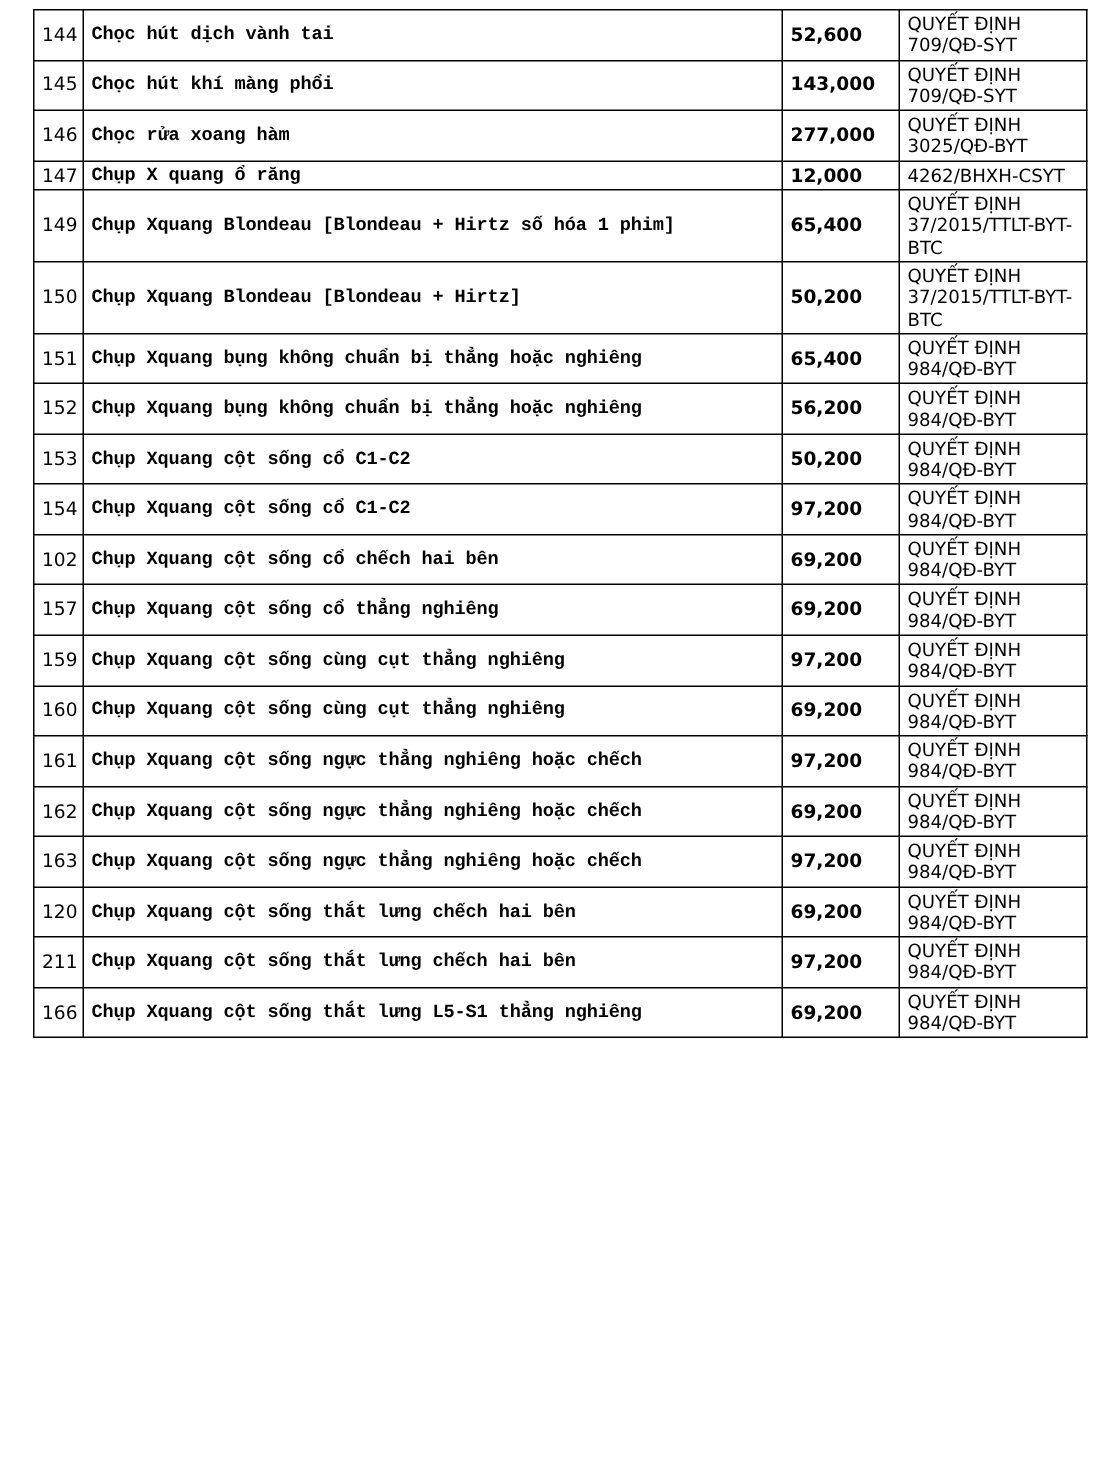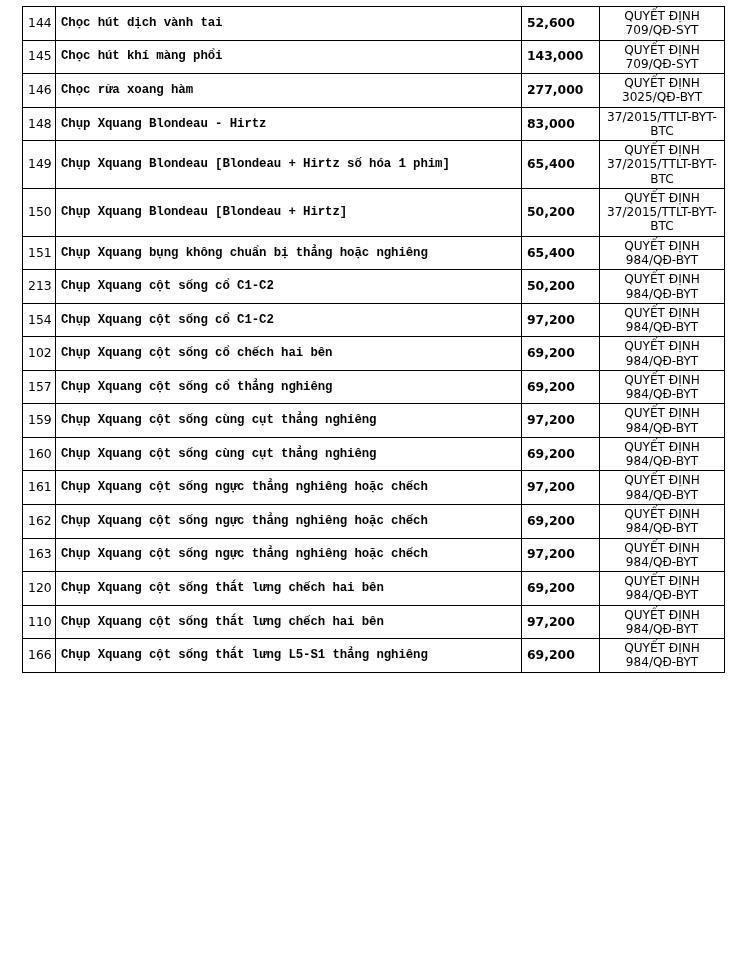--- a/index.html
+++ b/index.html
@@ -45,21 +45,21 @@
     text-align: left;
     font-weight: bold;
     letter-spacing: -0.1px;
     font-family: Liberation Mono, monospace;
   }
   td.price {
     padding-right: 4px;
     font-weight: bold;
   }
   td.doc {
-    text-align: center;
+    text-align: left;
     font-size: 12.1px;
     padding-left: 4px;
     padding-right: 2px;
     line-height: 1.13;
   }
   td.doc .line {
     display: block;
     white-space: nowrap;
   }
 </style>
@@ -96,26 +96,25 @@
         <tr>
           <td class="idx">146</td>
           <td class="name">Chọc rửa xoang hàm</td>
           <td class="price">277,000</td>
           <td class="doc">
             <span class="line">QUYẾT ĐỊNH</span>
             <span class="line">3025/QĐ-BYT</span>
           </td>
         </tr>
         <tr>
-          <td class="idx">148</td>
-          <td class="name">Chụp Xquang Blondeau - Hirtz</td>
-          <td class="price">83,000</td>
-          <td class="doc">
-            <span class="line">37/2015/TTLT-BYT-</span>
-            <span class="line">BTC</span>
+          <td class="idx">147</td>
+          <td class="name">Chụp X quang ổ răng</td>
+          <td class="price">12,000</td>
+          <td class="doc">
+            <span class="line">4262/BHXH-CSYT</span>
           </td>
         </tr>
         <tr>
           <td class="idx">149</td>
           <td class="name">Chụp Xquang Blondeau [Blondeau + Hirtz số hóa 1 phim]</td>
           <td class="price">65,400</td>
           <td class="doc">
             <span class="line">QUYẾT ĐỊNH</span>
             <span class="line">37/2015/TTLT-BYT-</span>
             <span class="line">BTC</span>
@@ -134,21 +133,30 @@
         <tr>
           <td class="idx">151</td>
           <td class="name">Chụp Xquang bụng không chuẩn bị thẳng hoặc nghiêng</td>
           <td class="price">65,400</td>
           <td class="doc">
             <span class="line">QUYẾT ĐỊNH</span>
             <span class="line">984/QĐ-BYT</span>
           </td>
         </tr>
         <tr>
-          <td class="idx">213</td>
+          <td class="idx">152</td>
+          <td class="name">Chụp Xquang bụng không chuẩn bị thẳng hoặc nghiêng</td>
+          <td class="price">56,200</td>
+          <td class="doc">
+            <span class="line">QUYẾT ĐỊNH</span>
+            <span class="line">984/QĐ-BYT</span>
+          </td>
+        </tr>
+        <tr>
+          <td class="idx">153</td>
           <td class="name">Chụp Xquang cột sống cổ C1-C2</td>
           <td class="price">50,200</td>
           <td class="doc">
             <span class="line">QUYẾT ĐỊNH</span>
             <span class="line">984/QĐ-BYT</span>
           </td>
         </tr>
         <tr>
           <td class="idx">154</td>
           <td class="name">Chụp Xquang cột sống cổ C1-C2</td>
@@ -224,21 +232,21 @@
         <tr>
           <td class="idx">120</td>
           <td class="name">Chụp Xquang cột sống thắt lưng chếch hai bên</td>
           <td class="price">69,200</td>
           <td class="doc">
             <span class="line">QUYẾT ĐỊNH</span>
             <span class="line">984/QĐ-BYT</span>
           </td>
         </tr>
         <tr>
-          <td class="idx">110</td>
+          <td class="idx">211</td>
           <td class="name">Chụp Xquang cột sống thắt lưng chếch hai bên</td>
           <td class="price">97,200</td>
           <td class="doc">
             <span class="line">QUYẾT ĐỊNH</span>
             <span class="line">984/QĐ-BYT</span>
           </td>
         </tr>
         <tr>
           <td class="idx">166</td>
           <td class="name">Chụp Xquang cột sống thắt lưng L5-S1 thẳng nghiêng</td>

